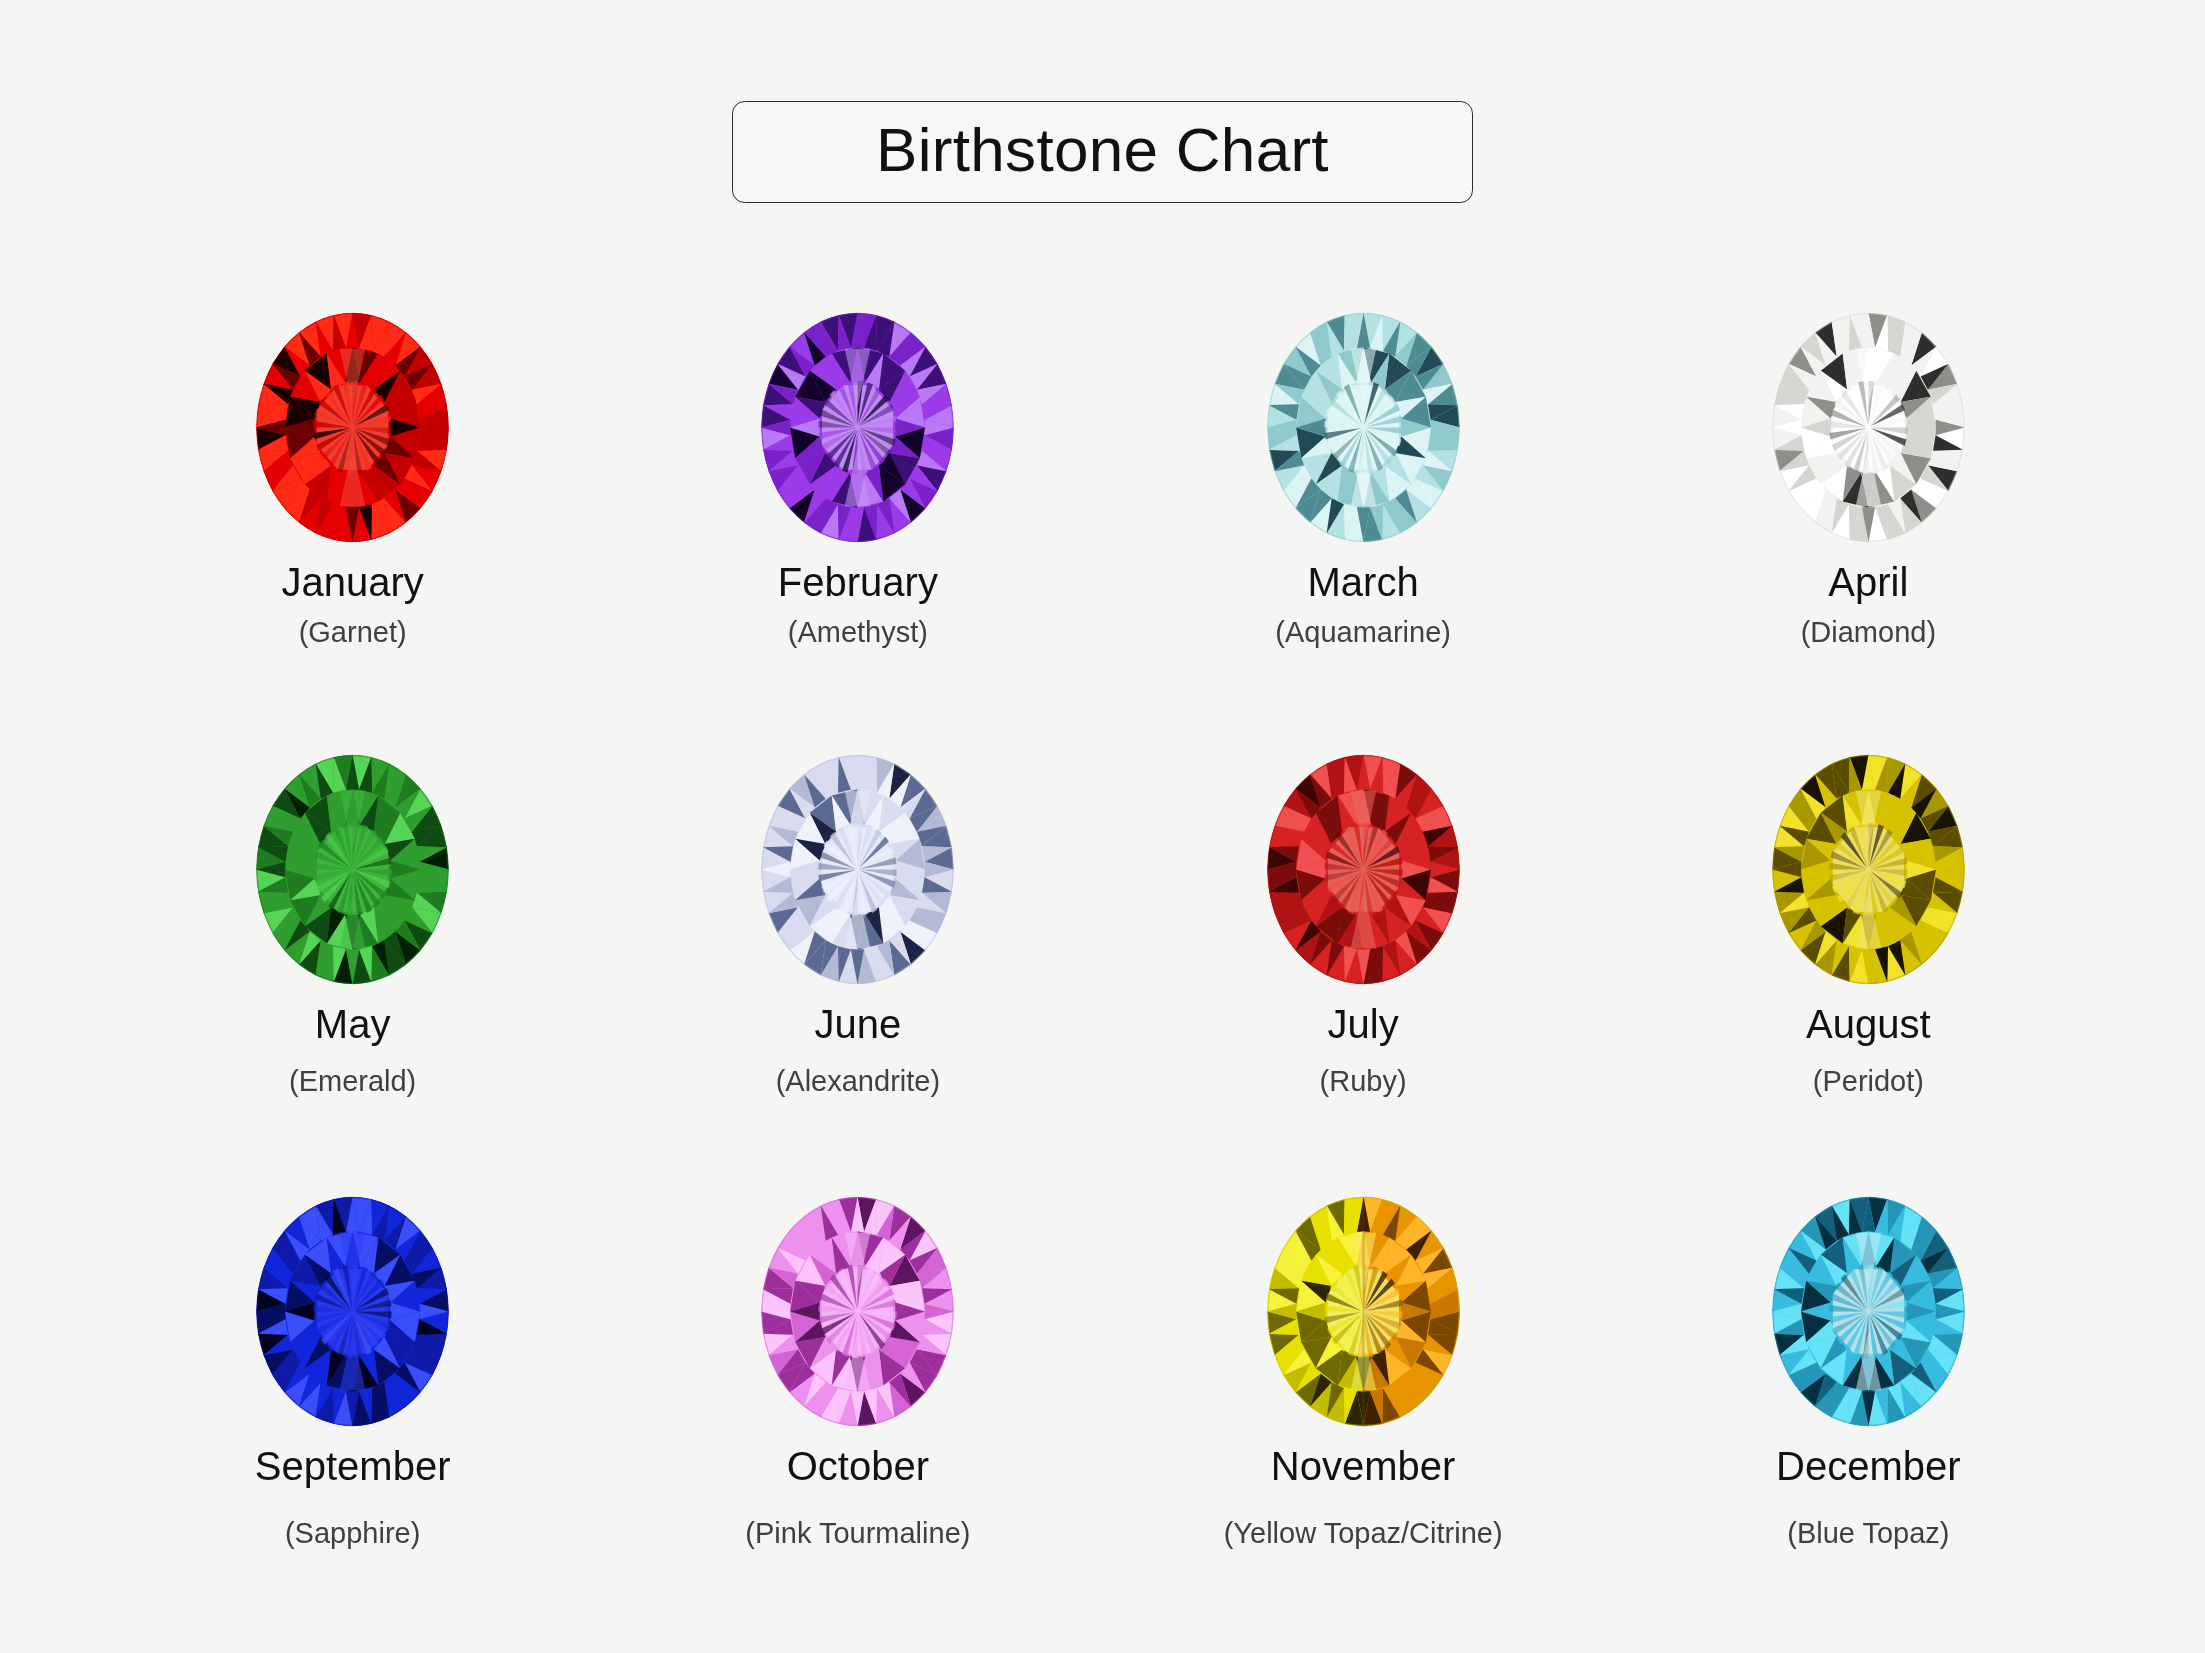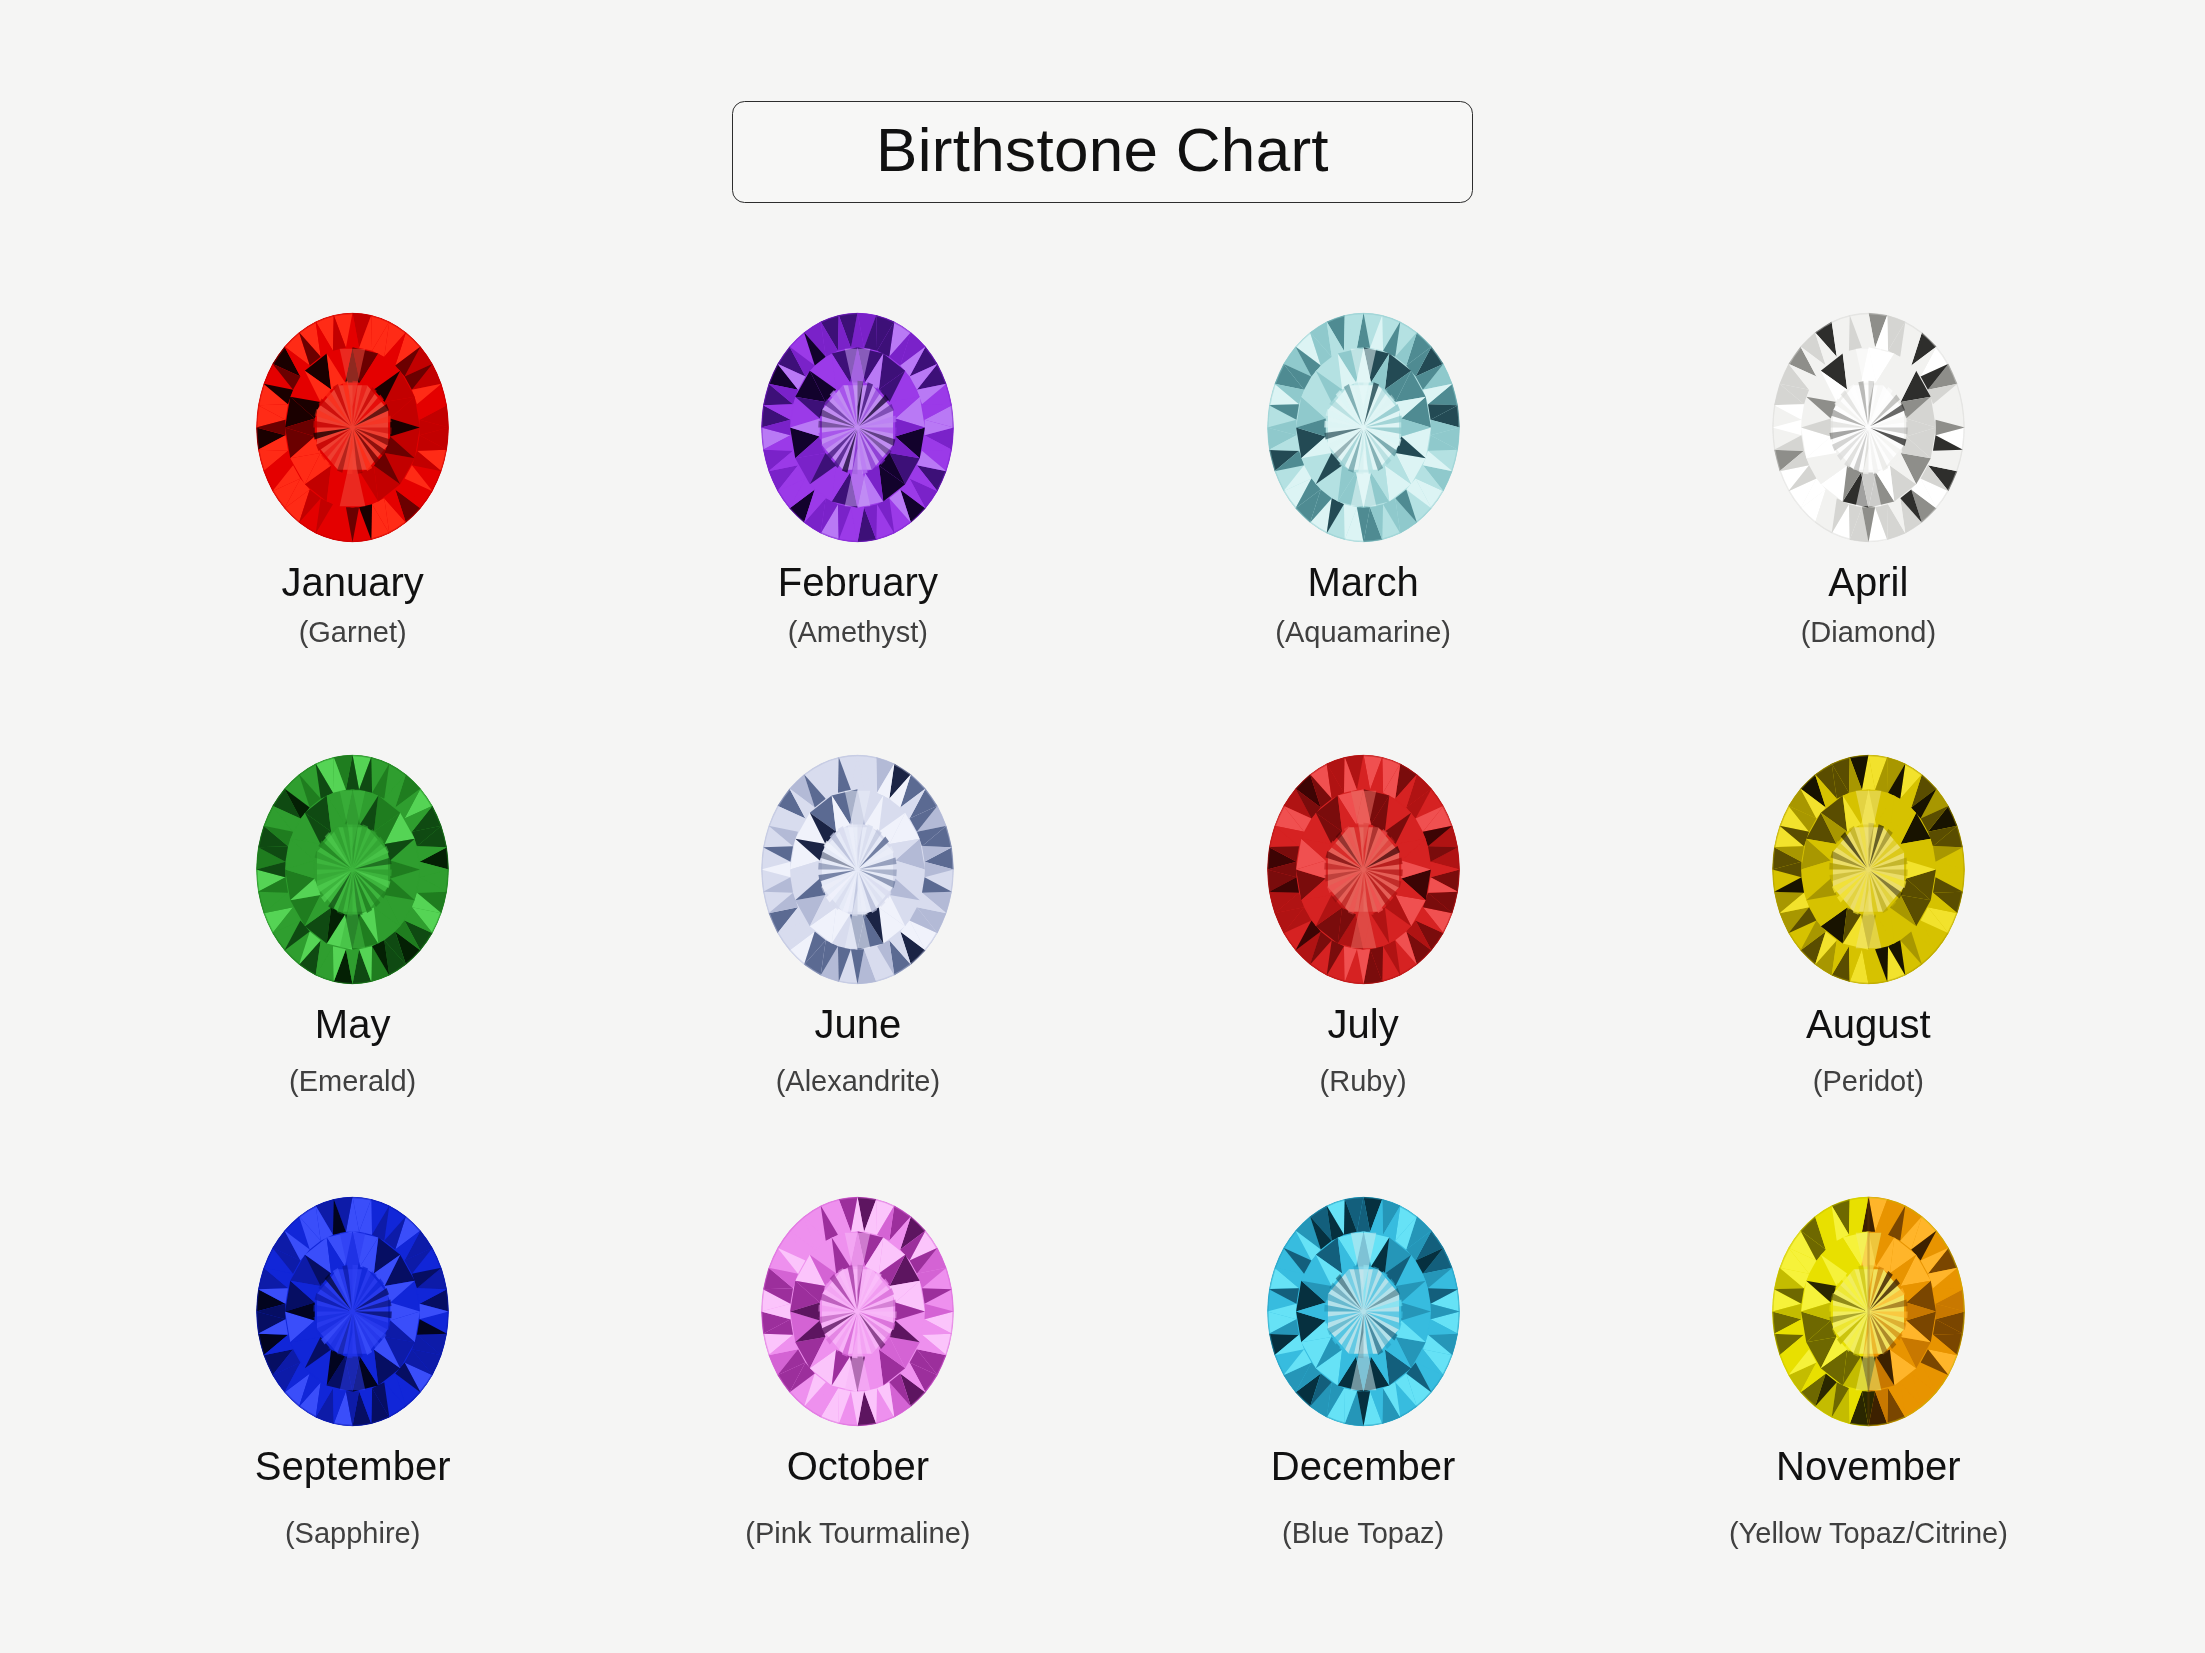--- a/index.html
+++ b/index.html
@@ -1484,160 +1484,20 @@
             </g>
           </svg>
         </div>
         <div class="month-label">October</div>
         <div class="stone-label">(Pink Tourmaline)</div>
       </div>
       <div class="cell">
         <div class="gem-holder">
           <svg viewBox="0 0 410 410">
             <defs>
-              <clipPath id="gemclip11">
-                <ellipse cx="205" cy="205" rx="168" ry="200"></ellipse>
-              </clipPath>
-            </defs>
-            <g clip-path="url(#gemclip11)">
-              <ellipse cx="205" cy="205" rx="168" ry="200" fill="#37bcdf"></ellipse>
-              <polygon points="205.0,5.0 237.8,8.8 216.5,65.7" fill="#06303f"></polygon>
-              <polygon points="205.0,5.0 216.5,65.7 193.5,65.7" fill="#135f7c"></polygon>
-              <polygon points="237.8,8.8 269.3,20.2 239.1,71.0" fill="#2596b8"></polygon>
-              <polygon points="237.8,8.8 239.1,71.0 216.5,65.7" fill="#37bcdf"></polygon>
-              <polygon points="269.3,20.2 298.3,38.7 260.4,81.5" fill="#66e2f6"></polygon>
-              <polygon points="269.3,20.2 260.4,81.5 239.1,71.0" fill="#37bcdf"></polygon>
-              <polygon points="298.3,38.7 323.8,63.6 279.6,96.8" fill="#2596b8"></polygon>
-              <polygon points="298.3,38.7 279.6,96.8 260.4,81.5" fill="#66e2f6"></polygon>
-              <polygon points="323.8,63.6 344.7,93.9 295.9,116.2" fill="#135f7c"></polygon>
-              <polygon points="323.8,63.6 295.9,116.2 279.6,96.8" fill="#2596b8"></polygon>
-              <polygon points="344.7,93.9 360.2,128.5 308.7,139.0" fill="#135f7c"></polygon>
-              <polygon points="344.7,93.9 308.7,139.0 295.9,116.2" fill="#06303f"></polygon>
-              <polygon points="360.2,128.5 369.8,166.0 317.5,164.4" fill="#37bcdf"></polygon>
-              <polygon points="360.2,128.5 317.5,164.4 308.7,139.0" fill="#2596b8"></polygon>
-              <polygon points="369.8,166.0 373.0,205.0 322.0,191.3" fill="#66e2f6"></polygon>
-              <polygon points="369.8,166.0 322.0,191.3 317.5,164.4" fill="#135f7c"></polygon>
-              <polygon points="373.0,205.0 369.8,244.0 322.0,218.7" fill="#66e2f6"></polygon>
-              <polygon points="373.0,205.0 322.0,218.7 322.0,191.3" fill="#2596b8"></polygon>
-              <polygon points="369.8,244.0 360.2,281.5 317.5,245.6" fill="#2596b8"></polygon>
-              <polygon points="369.8,244.0 317.5,245.6 322.0,218.7" fill="#37bcdf"></polygon>
-              <polygon points="360.2,281.5 344.7,316.1 308.7,271.0" fill="#66e2f6"></polygon>
-              <polygon points="360.2,281.5 308.7,271.0 317.5,245.6" fill="#66e2f6"></polygon>
-              <polygon points="344.7,316.1 323.8,346.4 295.9,293.8" fill="#37bcdf"></polygon>
-              <polygon points="344.7,316.1 295.9,293.8 308.7,271.0" fill="#37bcdf"></polygon>
-              <polygon points="323.8,346.4 298.3,371.3 279.6,313.2" fill="#66e2f6"></polygon>
-              <polygon points="323.8,346.4 279.6,313.2 295.9,293.8" fill="#135f7c"></polygon>
-              <polygon points="298.3,371.3 269.3,389.8 260.4,328.5" fill="#37bcdf"></polygon>
-              <polygon points="298.3,371.3 260.4,328.5 279.6,313.2" fill="#66e2f6"></polygon>
-              <polygon points="269.3,389.8 237.8,401.2 239.1,339.0" fill="#2596b8"></polygon>
-              <polygon points="269.3,389.8 239.1,339.0 260.4,328.5" fill="#66e2f6"></polygon>
-              <polygon points="237.8,401.2 205.0,405.0 216.5,344.3" fill="#66e2f6"></polygon>
-              <polygon points="237.8,401.2 216.5,344.3 239.1,339.0" fill="#37bcdf"></polygon>
-              <polygon points="205.0,405.0 172.2,401.2 193.5,344.3" fill="#2596b8"></polygon>
-              <polygon points="205.0,405.0 193.5,344.3 216.5,344.3" fill="#06303f"></polygon>
-              <polygon points="172.2,401.2 140.7,389.8 170.9,339.0" fill="#66e2f6"></polygon>
-              <polygon points="172.2,401.2 170.9,339.0 193.5,344.3" fill="#66e2f6"></polygon>
-              <polygon points="140.7,389.8 111.7,371.3 149.6,328.5" fill="#2596b8"></polygon>
-              <polygon points="140.7,389.8 149.6,328.5 170.9,339.0" fill="#2596b8"></polygon>
-              <polygon points="111.7,371.3 86.2,346.4 130.4,313.2" fill="#06303f"></polygon>
-              <polygon points="111.7,371.3 130.4,313.2 149.6,328.5" fill="#135f7c"></polygon>
-              <polygon points="86.2,346.4 65.3,316.1 114.1,293.8" fill="#2596b8"></polygon>
-              <polygon points="86.2,346.4 114.1,293.8 130.4,313.2" fill="#2596b8"></polygon>
-              <polygon points="65.3,316.1 49.8,281.5 101.3,271.0" fill="#37bcdf"></polygon>
-              <polygon points="65.3,316.1 101.3,271.0 114.1,293.8" fill="#66e2f6"></polygon>
-              <polygon points="49.8,281.5 40.2,244.0 92.5,245.6" fill="#06303f"></polygon>
-              <polygon points="49.8,281.5 92.5,245.6 101.3,271.0" fill="#66e2f6"></polygon>
-              <polygon points="40.2,244.0 37.0,205.0 88.0,218.7" fill="#66e2f6"></polygon>
-              <polygon points="40.2,244.0 88.0,218.7 92.5,245.6" fill="#2596b8"></polygon>
-              <polygon points="37.0,205.0 40.2,166.0 88.0,191.3" fill="#37bcdf"></polygon>
-              <polygon points="37.0,205.0 88.0,191.3 88.0,218.7" fill="#66e2f6"></polygon>
-              <polygon points="40.2,166.0 49.8,128.5 92.5,164.4" fill="#66e2f6"></polygon>
-              <polygon points="40.2,166.0 92.5,164.4 88.0,191.3" fill="#135f7c"></polygon>
-              <polygon points="49.8,128.5 65.3,93.9 101.3,139.0" fill="#37bcdf"></polygon>
-              <polygon points="49.8,128.5 101.3,139.0 92.5,164.4" fill="#37bcdf"></polygon>
-              <polygon points="65.3,93.9 86.2,63.6 114.1,116.2" fill="#37bcdf"></polygon>
-              <polygon points="65.3,93.9 114.1,116.2 101.3,139.0" fill="#135f7c"></polygon>
-              <polygon points="86.2,63.6 111.7,38.7 130.4,96.8" fill="#2596b8"></polygon>
-              <polygon points="86.2,63.6 130.4,96.8 114.1,116.2" fill="#66e2f6"></polygon>
-              <polygon points="111.7,38.7 140.7,20.2 149.6,81.5" fill="#135f7c"></polygon>
-              <polygon points="111.7,38.7 149.6,81.5 130.4,96.8" fill="#06303f"></polygon>
-              <polygon points="140.7,20.2 172.2,8.8 170.9,71.0" fill="#66e2f6"></polygon>
-              <polygon points="140.7,20.2 170.9,71.0 149.6,81.5" fill="#06303f"></polygon>
-              <polygon points="172.2,8.8 205.0,5.0 193.5,65.7" fill="#135f7c"></polygon>
-              <polygon points="172.2,8.8 193.5,65.7 170.9,71.0" fill="#06303f"></polygon>
-              <polygon points="205.0,65.0 250.0,75.7 218.1,126.5" fill="#66e2f6"></polygon>
-              <polygon points="205.0,65.0 218.1,126.5 191.9,126.5" fill="#2596b8"></polygon>
-              <polygon points="250.0,75.7 288.2,106.0 242.3,138.5" fill="#2596b8"></polygon>
-              <polygon points="250.0,75.7 242.3,138.5 218.1,126.5" fill="#06303f"></polygon>
-              <polygon points="288.2,106.0 313.6,151.4 260.9,160.6" fill="#37bcdf"></polygon>
-              <polygon points="288.2,106.0 260.9,160.6 242.3,138.5" fill="#135f7c"></polygon>
-              <polygon points="313.6,151.4 322.6,205.0 270.9,189.4" fill="#37bcdf"></polygon>
-              <polygon points="313.6,151.4 270.9,189.4 260.9,160.6" fill="#2596b8"></polygon>
-              <polygon points="322.6,205.0 313.6,258.6 270.9,220.6" fill="#37bcdf"></polygon>
-              <polygon points="322.6,205.0 270.9,220.6 270.9,189.4" fill="#2596b8"></polygon>
-              <polygon points="313.6,258.6 288.2,304.0 260.9,249.4" fill="#2596b8"></polygon>
-              <polygon points="313.6,258.6 260.9,249.4 270.9,220.6" fill="#66e2f6"></polygon>
-              <polygon points="288.2,304.0 250.0,334.3 242.3,271.5" fill="#135f7c"></polygon>
-              <polygon points="288.2,304.0 242.3,271.5 260.9,249.4" fill="#37bcdf"></polygon>
-              <polygon points="250.0,334.3 205.0,345.0 218.1,283.5" fill="#06303f"></polygon>
-              <polygon points="250.0,334.3 218.1,283.5 242.3,271.5" fill="#37bcdf"></polygon>
-              <polygon points="205.0,345.0 160.0,334.3 191.9,283.5" fill="#06303f"></polygon>
-              <polygon points="205.0,345.0 191.9,283.5 218.1,283.5" fill="#2596b8"></polygon>
-              <polygon points="160.0,334.3 121.8,304.0 167.7,271.5" fill="#66e2f6"></polygon>
-              <polygon points="160.0,334.3 167.7,271.5 191.9,283.5" fill="#37bcdf"></polygon>
-              <polygon points="121.8,304.0 96.4,258.6 149.1,249.4" fill="#66e2f6"></polygon>
-              <polygon points="121.8,304.0 149.1,249.4 167.7,271.5" fill="#2596b8"></polygon>
-              <polygon points="96.4,258.6 87.4,205.0 139.1,220.6" fill="#06303f"></polygon>
-              <polygon points="96.4,258.6 139.1,220.6 149.1,249.4" fill="#66e2f6"></polygon>
-              <polygon points="87.4,205.0 96.4,151.4 139.1,189.4" fill="#06303f"></polygon>
-              <polygon points="87.4,205.0 139.1,189.4 139.1,220.6" fill="#37bcdf"></polygon>
-              <polygon points="96.4,151.4 121.8,106.0 149.1,160.6" fill="#37bcdf"></polygon>
-              <polygon points="96.4,151.4 149.1,160.6 139.1,189.4" fill="#2596b8"></polygon>
-              <polygon points="121.8,106.0 160.0,75.7 167.7,138.5" fill="#135f7c"></polygon>
-              <polygon points="121.8,106.0 167.7,138.5 149.1,160.6" fill="#66e2f6"></polygon>
-              <polygon points="160.0,75.7 205.0,65.0 191.9,126.5" fill="#66e2f6"></polygon>
-              <polygon points="160.0,75.7 191.9,126.5 167.7,138.5" fill="#37bcdf"></polygon>
-              <polygon points="230.7,131.1 267.1,174.4 267.1,235.6 230.7,278.9 179.3,278.9 142.9,235.6 142.9,174.4 179.3,131.1" fill="#c9e8ec" opacity="0.85"></polygon>
-              <polygon points="205.0,201.0 205.0,123.4 214.8,124.2" fill="#66e2f6" opacity="0.54"></polygon>
-              <polygon points="205.9,201.1 222.7,126.2 232.1,130.0" fill="#37bcdf" opacity="0.52"></polygon>
-              <polygon points="206.7,201.5 239.3,134.3 247.4,140.9" fill="#37bcdf" opacity="0.65"></polygon>
-              <polygon points="207.4,202.2 253.5,147.3 259.9,156.2" fill="#37bcdf" opacity="0.45"></polygon>
-              <polygon points="207.9,203.0 264.4,164.2 268.7,174.8" fill="#06303f" opacity="0.37"></polygon>
-              <polygon points="208.2,204.0 271.2,183.9 273.1,195.4" fill="#66e2f6" opacity="0.52"></polygon>
-              <polygon points="208.4,205.0 273.5,205.0 272.8,216.7" fill="#37bcdf" opacity="0.65"></polygon>
-              <polygon points="208.2,206.0 271.2,226.1 268.0,237.2" fill="#37bcdf" opacity="0.72"></polygon>
-              <polygon points="207.9,207.0 264.4,245.8 258.8,255.5" fill="#135f7c" opacity="0.69"></polygon>
-              <polygon points="207.4,207.8 253.5,262.7 246.0,270.4" fill="#2596b8" opacity="0.44"></polygon>
-              <polygon points="206.7,208.5 239.3,275.7 230.4,280.8" fill="#135f7c" opacity="0.65"></polygon>
-              <polygon points="205.9,208.9 222.7,283.8 213.1,286.0" fill="#37bcdf" opacity="0.76"></polygon>
-              <polygon points="205.0,209.0 205.0,286.6 195.2,285.8" fill="#06303f" opacity="0.44"></polygon>
-              <polygon points="204.1,208.9 187.3,283.8 177.9,280.0" fill="#37bcdf" opacity="0.63"></polygon>
-              <polygon points="203.3,208.5 170.7,275.7 162.6,269.1" fill="#37bcdf" opacity="0.66"></polygon>
-              <polygon points="202.6,207.8 156.5,262.7 150.1,253.8" fill="#37bcdf" opacity="0.75"></polygon>
-              <polygon points="202.1,207.0 145.6,245.8 141.3,235.2" fill="#2596b8" opacity="0.49"></polygon>
-              <polygon points="201.8,206.0 138.8,226.1 136.9,214.6" fill="#37bcdf" opacity="0.64"></polygon>
-              <polygon points="201.6,205.0 136.5,205.0 137.2,193.3" fill="#2596b8" opacity="0.65"></polygon>
-              <polygon points="201.8,204.0 138.8,183.9 142.0,172.8" fill="#2596b8" opacity="0.53"></polygon>
-              <polygon points="202.1,203.0 145.6,164.2 151.2,154.5" fill="#135f7c" opacity="0.36"></polygon>
-              <polygon points="202.6,202.2 156.5,147.3 164.0,139.6" fill="#06303f" opacity="0.47"></polygon>
-              <polygon points="203.3,201.5 170.7,134.3 179.6,129.2" fill="#37bcdf" opacity="0.48"></polygon>
-              <polygon points="204.1,201.1 187.3,126.2 196.9,124.0" fill="#2596b8" opacity="0.40"></polygon>
-              <polygon points="182.6,67.6 227.4,67.6 205.0,169.0" fill="#c9e8ec" opacity="0.55"></polygon>
-              <polygon points="227.4,342.4 182.6,342.4 205.0,241.0" fill="#c9e8ec" opacity="0.55"></polygon>
-              <ellipse cx="205" cy="205" rx="167" ry="199" fill="none" stroke="#2596b8" stroke-width="3" opacity="0.45"></ellipse>
-            </g>
-          </svg>
-        </div>
-        <div class="month-label">December</div>
-        <div class="stone-label">(Blue Topaz)</div>
-      </div>
-      <div class="cell">
-        <div class="gem-holder">
-          <svg viewBox="0 0 410 410">
-            <defs>
               <clipPath id="gemclip10">
                 <ellipse cx="205" cy="205" rx="168" ry="200"></ellipse>
               </clipPath>
             </defs>
             <g clip-path="url(#gemclip10)">
               <rect x="0" y="0" width="205" height="410" fill="#e8e000"></rect>
               <rect x="205" y="0" width="205" height="410" fill="#e89400"></rect>
               <polygon points="205.0,5.0 237.8,8.8 216.5,65.7" fill="#ffb52a"></polygon>
               <polygon points="205.0,5.0 216.5,65.7 193.5,65.7" fill="#3d2100"></polygon>
               <polygon points="237.8,8.8 269.3,20.2 239.1,71.0" fill="#e89400"></polygon>
@@ -1762,16 +1622,156 @@
               <polygon points="182.6,67.6 227.4,67.6 205.0,169.0" fill="#f2ee6e" opacity="0.55"></polygon>
               <polygon points="227.4,342.4 182.6,342.4 205.0,241.0" fill="#f2ee6e" opacity="0.55"></polygon>
               <rect x="203" y="0" width="4" height="410" fill="#7a4600" opacity="0.25"></rect>
               <ellipse cx="205" cy="205" rx="167" ry="199" fill="none" stroke="#c4bc00" stroke-width="3" opacity="0.45"></ellipse>
             </g>
           </svg>
         </div>
         <div class="month-label">November</div>
         <div class="stone-label">(Yellow Topaz/Citrine)</div>
       </div>
+      <div class="cell">
+        <div class="gem-holder">
+          <svg viewBox="0 0 410 410">
+            <defs>
+              <clipPath id="gemclip11">
+                <ellipse cx="205" cy="205" rx="168" ry="200"></ellipse>
+              </clipPath>
+            </defs>
+            <g clip-path="url(#gemclip11)">
+              <ellipse cx="205" cy="205" rx="168" ry="200" fill="#37bcdf"></ellipse>
+              <polygon points="205.0,5.0 237.8,8.8 216.5,65.7" fill="#06303f"></polygon>
+              <polygon points="205.0,5.0 216.5,65.7 193.5,65.7" fill="#135f7c"></polygon>
+              <polygon points="237.8,8.8 269.3,20.2 239.1,71.0" fill="#2596b8"></polygon>
+              <polygon points="237.8,8.8 239.1,71.0 216.5,65.7" fill="#37bcdf"></polygon>
+              <polygon points="269.3,20.2 298.3,38.7 260.4,81.5" fill="#66e2f6"></polygon>
+              <polygon points="269.3,20.2 260.4,81.5 239.1,71.0" fill="#37bcdf"></polygon>
+              <polygon points="298.3,38.7 323.8,63.6 279.6,96.8" fill="#2596b8"></polygon>
+              <polygon points="298.3,38.7 279.6,96.8 260.4,81.5" fill="#66e2f6"></polygon>
+              <polygon points="323.8,63.6 344.7,93.9 295.9,116.2" fill="#135f7c"></polygon>
+              <polygon points="323.8,63.6 295.9,116.2 279.6,96.8" fill="#2596b8"></polygon>
+              <polygon points="344.7,93.9 360.2,128.5 308.7,139.0" fill="#135f7c"></polygon>
+              <polygon points="344.7,93.9 308.7,139.0 295.9,116.2" fill="#06303f"></polygon>
+              <polygon points="360.2,128.5 369.8,166.0 317.5,164.4" fill="#37bcdf"></polygon>
+              <polygon points="360.2,128.5 317.5,164.4 308.7,139.0" fill="#2596b8"></polygon>
+              <polygon points="369.8,166.0 373.0,205.0 322.0,191.3" fill="#66e2f6"></polygon>
+              <polygon points="369.8,166.0 322.0,191.3 317.5,164.4" fill="#135f7c"></polygon>
+              <polygon points="373.0,205.0 369.8,244.0 322.0,218.7" fill="#66e2f6"></polygon>
+              <polygon points="373.0,205.0 322.0,218.7 322.0,191.3" fill="#2596b8"></polygon>
+              <polygon points="369.8,244.0 360.2,281.5 317.5,245.6" fill="#2596b8"></polygon>
+              <polygon points="369.8,244.0 317.5,245.6 322.0,218.7" fill="#37bcdf"></polygon>
+              <polygon points="360.2,281.5 344.7,316.1 308.7,271.0" fill="#66e2f6"></polygon>
+              <polygon points="360.2,281.5 308.7,271.0 317.5,245.6" fill="#66e2f6"></polygon>
+              <polygon points="344.7,316.1 323.8,346.4 295.9,293.8" fill="#37bcdf"></polygon>
+              <polygon points="344.7,316.1 295.9,293.8 308.7,271.0" fill="#37bcdf"></polygon>
+              <polygon points="323.8,346.4 298.3,371.3 279.6,313.2" fill="#66e2f6"></polygon>
+              <polygon points="323.8,346.4 279.6,313.2 295.9,293.8" fill="#135f7c"></polygon>
+              <polygon points="298.3,371.3 269.3,389.8 260.4,328.5" fill="#37bcdf"></polygon>
+              <polygon points="298.3,371.3 260.4,328.5 279.6,313.2" fill="#66e2f6"></polygon>
+              <polygon points="269.3,389.8 237.8,401.2 239.1,339.0" fill="#2596b8"></polygon>
+              <polygon points="269.3,389.8 239.1,339.0 260.4,328.5" fill="#66e2f6"></polygon>
+              <polygon points="237.8,401.2 205.0,405.0 216.5,344.3" fill="#66e2f6"></polygon>
+              <polygon points="237.8,401.2 216.5,344.3 239.1,339.0" fill="#37bcdf"></polygon>
+              <polygon points="205.0,405.0 172.2,401.2 193.5,344.3" fill="#2596b8"></polygon>
+              <polygon points="205.0,405.0 193.5,344.3 216.5,344.3" fill="#06303f"></polygon>
+              <polygon points="172.2,401.2 140.7,389.8 170.9,339.0" fill="#66e2f6"></polygon>
+              <polygon points="172.2,401.2 170.9,339.0 193.5,344.3" fill="#66e2f6"></polygon>
+              <polygon points="140.7,389.8 111.7,371.3 149.6,328.5" fill="#2596b8"></polygon>
+              <polygon points="140.7,389.8 149.6,328.5 170.9,339.0" fill="#2596b8"></polygon>
+              <polygon points="111.7,371.3 86.2,346.4 130.4,313.2" fill="#06303f"></polygon>
+              <polygon points="111.7,371.3 130.4,313.2 149.6,328.5" fill="#135f7c"></polygon>
+              <polygon points="86.2,346.4 65.3,316.1 114.1,293.8" fill="#2596b8"></polygon>
+              <polygon points="86.2,346.4 114.1,293.8 130.4,313.2" fill="#2596b8"></polygon>
+              <polygon points="65.3,316.1 49.8,281.5 101.3,271.0" fill="#37bcdf"></polygon>
+              <polygon points="65.3,316.1 101.3,271.0 114.1,293.8" fill="#66e2f6"></polygon>
+              <polygon points="49.8,281.5 40.2,244.0 92.5,245.6" fill="#06303f"></polygon>
+              <polygon points="49.8,281.5 92.5,245.6 101.3,271.0" fill="#66e2f6"></polygon>
+              <polygon points="40.2,244.0 37.0,205.0 88.0,218.7" fill="#66e2f6"></polygon>
+              <polygon points="40.2,244.0 88.0,218.7 92.5,245.6" fill="#2596b8"></polygon>
+              <polygon points="37.0,205.0 40.2,166.0 88.0,191.3" fill="#37bcdf"></polygon>
+              <polygon points="37.0,205.0 88.0,191.3 88.0,218.7" fill="#66e2f6"></polygon>
+              <polygon points="40.2,166.0 49.8,128.5 92.5,164.4" fill="#66e2f6"></polygon>
+              <polygon points="40.2,166.0 92.5,164.4 88.0,191.3" fill="#135f7c"></polygon>
+              <polygon points="49.8,128.5 65.3,93.9 101.3,139.0" fill="#37bcdf"></polygon>
+              <polygon points="49.8,128.5 101.3,139.0 92.5,164.4" fill="#37bcdf"></polygon>
+              <polygon points="65.3,93.9 86.2,63.6 114.1,116.2" fill="#37bcdf"></polygon>
+              <polygon points="65.3,93.9 114.1,116.2 101.3,139.0" fill="#135f7c"></polygon>
+              <polygon points="86.2,63.6 111.7,38.7 130.4,96.8" fill="#2596b8"></polygon>
+              <polygon points="86.2,63.6 130.4,96.8 114.1,116.2" fill="#66e2f6"></polygon>
+              <polygon points="111.7,38.7 140.7,20.2 149.6,81.5" fill="#135f7c"></polygon>
+              <polygon points="111.7,38.7 149.6,81.5 130.4,96.8" fill="#06303f"></polygon>
+              <polygon points="140.7,20.2 172.2,8.8 170.9,71.0" fill="#66e2f6"></polygon>
+              <polygon points="140.7,20.2 170.9,71.0 149.6,81.5" fill="#06303f"></polygon>
+              <polygon points="172.2,8.8 205.0,5.0 193.5,65.7" fill="#135f7c"></polygon>
+              <polygon points="172.2,8.8 193.5,65.7 170.9,71.0" fill="#06303f"></polygon>
+              <polygon points="205.0,65.0 250.0,75.7 218.1,126.5" fill="#66e2f6"></polygon>
+              <polygon points="205.0,65.0 218.1,126.5 191.9,126.5" fill="#2596b8"></polygon>
+              <polygon points="250.0,75.7 288.2,106.0 242.3,138.5" fill="#2596b8"></polygon>
+              <polygon points="250.0,75.7 242.3,138.5 218.1,126.5" fill="#06303f"></polygon>
+              <polygon points="288.2,106.0 313.6,151.4 260.9,160.6" fill="#37bcdf"></polygon>
+              <polygon points="288.2,106.0 260.9,160.6 242.3,138.5" fill="#135f7c"></polygon>
+              <polygon points="313.6,151.4 322.6,205.0 270.9,189.4" fill="#37bcdf"></polygon>
+              <polygon points="313.6,151.4 270.9,189.4 260.9,160.6" fill="#2596b8"></polygon>
+              <polygon points="322.6,205.0 313.6,258.6 270.9,220.6" fill="#37bcdf"></polygon>
+              <polygon points="322.6,205.0 270.9,220.6 270.9,189.4" fill="#2596b8"></polygon>
+              <polygon points="313.6,258.6 288.2,304.0 260.9,249.4" fill="#2596b8"></polygon>
+              <polygon points="313.6,258.6 260.9,249.4 270.9,220.6" fill="#66e2f6"></polygon>
+              <polygon points="288.2,304.0 250.0,334.3 242.3,271.5" fill="#135f7c"></polygon>
+              <polygon points="288.2,304.0 242.3,271.5 260.9,249.4" fill="#37bcdf"></polygon>
+              <polygon points="250.0,334.3 205.0,345.0 218.1,283.5" fill="#06303f"></polygon>
+              <polygon points="250.0,334.3 218.1,283.5 242.3,271.5" fill="#37bcdf"></polygon>
+              <polygon points="205.0,345.0 160.0,334.3 191.9,283.5" fill="#06303f"></polygon>
+              <polygon points="205.0,345.0 191.9,283.5 218.1,283.5" fill="#2596b8"></polygon>
+              <polygon points="160.0,334.3 121.8,304.0 167.7,271.5" fill="#66e2f6"></polygon>
+              <polygon points="160.0,334.3 167.7,271.5 191.9,283.5" fill="#37bcdf"></polygon>
+              <polygon points="121.8,304.0 96.4,258.6 149.1,249.4" fill="#66e2f6"></polygon>
+              <polygon points="121.8,304.0 149.1,249.4 167.7,271.5" fill="#2596b8"></polygon>
+              <polygon points="96.4,258.6 87.4,205.0 139.1,220.6" fill="#06303f"></polygon>
+              <polygon points="96.4,258.6 139.1,220.6 149.1,249.4" fill="#66e2f6"></polygon>
+              <polygon points="87.4,205.0 96.4,151.4 139.1,189.4" fill="#06303f"></polygon>
+              <polygon points="87.4,205.0 139.1,189.4 139.1,220.6" fill="#37bcdf"></polygon>
+              <polygon points="96.4,151.4 121.8,106.0 149.1,160.6" fill="#37bcdf"></polygon>
+              <polygon points="96.4,151.4 149.1,160.6 139.1,189.4" fill="#2596b8"></polygon>
+              <polygon points="121.8,106.0 160.0,75.7 167.7,138.5" fill="#135f7c"></polygon>
+              <polygon points="121.8,106.0 167.7,138.5 149.1,160.6" fill="#66e2f6"></polygon>
+              <polygon points="160.0,75.7 205.0,65.0 191.9,126.5" fill="#66e2f6"></polygon>
+              <polygon points="160.0,75.7 191.9,126.5 167.7,138.5" fill="#37bcdf"></polygon>
+              <polygon points="230.7,131.1 267.1,174.4 267.1,235.6 230.7,278.9 179.3,278.9 142.9,235.6 142.9,174.4 179.3,131.1" fill="#c9e8ec" opacity="0.85"></polygon>
+              <polygon points="205.0,201.0 205.0,123.4 214.8,124.2" fill="#66e2f6" opacity="0.54"></polygon>
+              <polygon points="205.9,201.1 222.7,126.2 232.1,130.0" fill="#37bcdf" opacity="0.52"></polygon>
+              <polygon points="206.7,201.5 239.3,134.3 247.4,140.9" fill="#37bcdf" opacity="0.65"></polygon>
+              <polygon points="207.4,202.2 253.5,147.3 259.9,156.2" fill="#37bcdf" opacity="0.45"></polygon>
+              <polygon points="207.9,203.0 264.4,164.2 268.7,174.8" fill="#06303f" opacity="0.37"></polygon>
+              <polygon points="208.2,204.0 271.2,183.9 273.1,195.4" fill="#66e2f6" opacity="0.52"></polygon>
+              <polygon points="208.4,205.0 273.5,205.0 272.8,216.7" fill="#37bcdf" opacity="0.65"></polygon>
+              <polygon points="208.2,206.0 271.2,226.1 268.0,237.2" fill="#37bcdf" opacity="0.72"></polygon>
+              <polygon points="207.9,207.0 264.4,245.8 258.8,255.5" fill="#135f7c" opacity="0.69"></polygon>
+              <polygon points="207.4,207.8 253.5,262.7 246.0,270.4" fill="#2596b8" opacity="0.44"></polygon>
+              <polygon points="206.7,208.5 239.3,275.7 230.4,280.8" fill="#135f7c" opacity="0.65"></polygon>
+              <polygon points="205.9,208.9 222.7,283.8 213.1,286.0" fill="#37bcdf" opacity="0.76"></polygon>
+              <polygon points="205.0,209.0 205.0,286.6 195.2,285.8" fill="#06303f" opacity="0.44"></polygon>
+              <polygon points="204.1,208.9 187.3,283.8 177.9,280.0" fill="#37bcdf" opacity="0.63"></polygon>
+              <polygon points="203.3,208.5 170.7,275.7 162.6,269.1" fill="#37bcdf" opacity="0.66"></polygon>
+              <polygon points="202.6,207.8 156.5,262.7 150.1,253.8" fill="#37bcdf" opacity="0.75"></polygon>
+              <polygon points="202.1,207.0 145.6,245.8 141.3,235.2" fill="#2596b8" opacity="0.49"></polygon>
+              <polygon points="201.8,206.0 138.8,226.1 136.9,214.6" fill="#37bcdf" opacity="0.64"></polygon>
+              <polygon points="201.6,205.0 136.5,205.0 137.2,193.3" fill="#2596b8" opacity="0.65"></polygon>
+              <polygon points="201.8,204.0 138.8,183.9 142.0,172.8" fill="#2596b8" opacity="0.53"></polygon>
+              <polygon points="202.1,203.0 145.6,164.2 151.2,154.5" fill="#135f7c" opacity="0.36"></polygon>
+              <polygon points="202.6,202.2 156.5,147.3 164.0,139.6" fill="#06303f" opacity="0.47"></polygon>
+              <polygon points="203.3,201.5 170.7,134.3 179.6,129.2" fill="#37bcdf" opacity="0.48"></polygon>
+              <polygon points="204.1,201.1 187.3,126.2 196.9,124.0" fill="#2596b8" opacity="0.40"></polygon>
+              <polygon points="182.6,67.6 227.4,67.6 205.0,169.0" fill="#c9e8ec" opacity="0.55"></polygon>
+              <polygon points="227.4,342.4 182.6,342.4 205.0,241.0" fill="#c9e8ec" opacity="0.55"></polygon>
+              <ellipse cx="205" cy="205" rx="167" ry="199" fill="none" stroke="#2596b8" stroke-width="3" opacity="0.45"></ellipse>
+            </g>
+          </svg>
+        </div>
+        <div class="month-label">December</div>
+        <div class="stone-label">(Blue Topaz)</div>
+      </div>
     </div>
 
 </div>
 
 
 </body></html>

